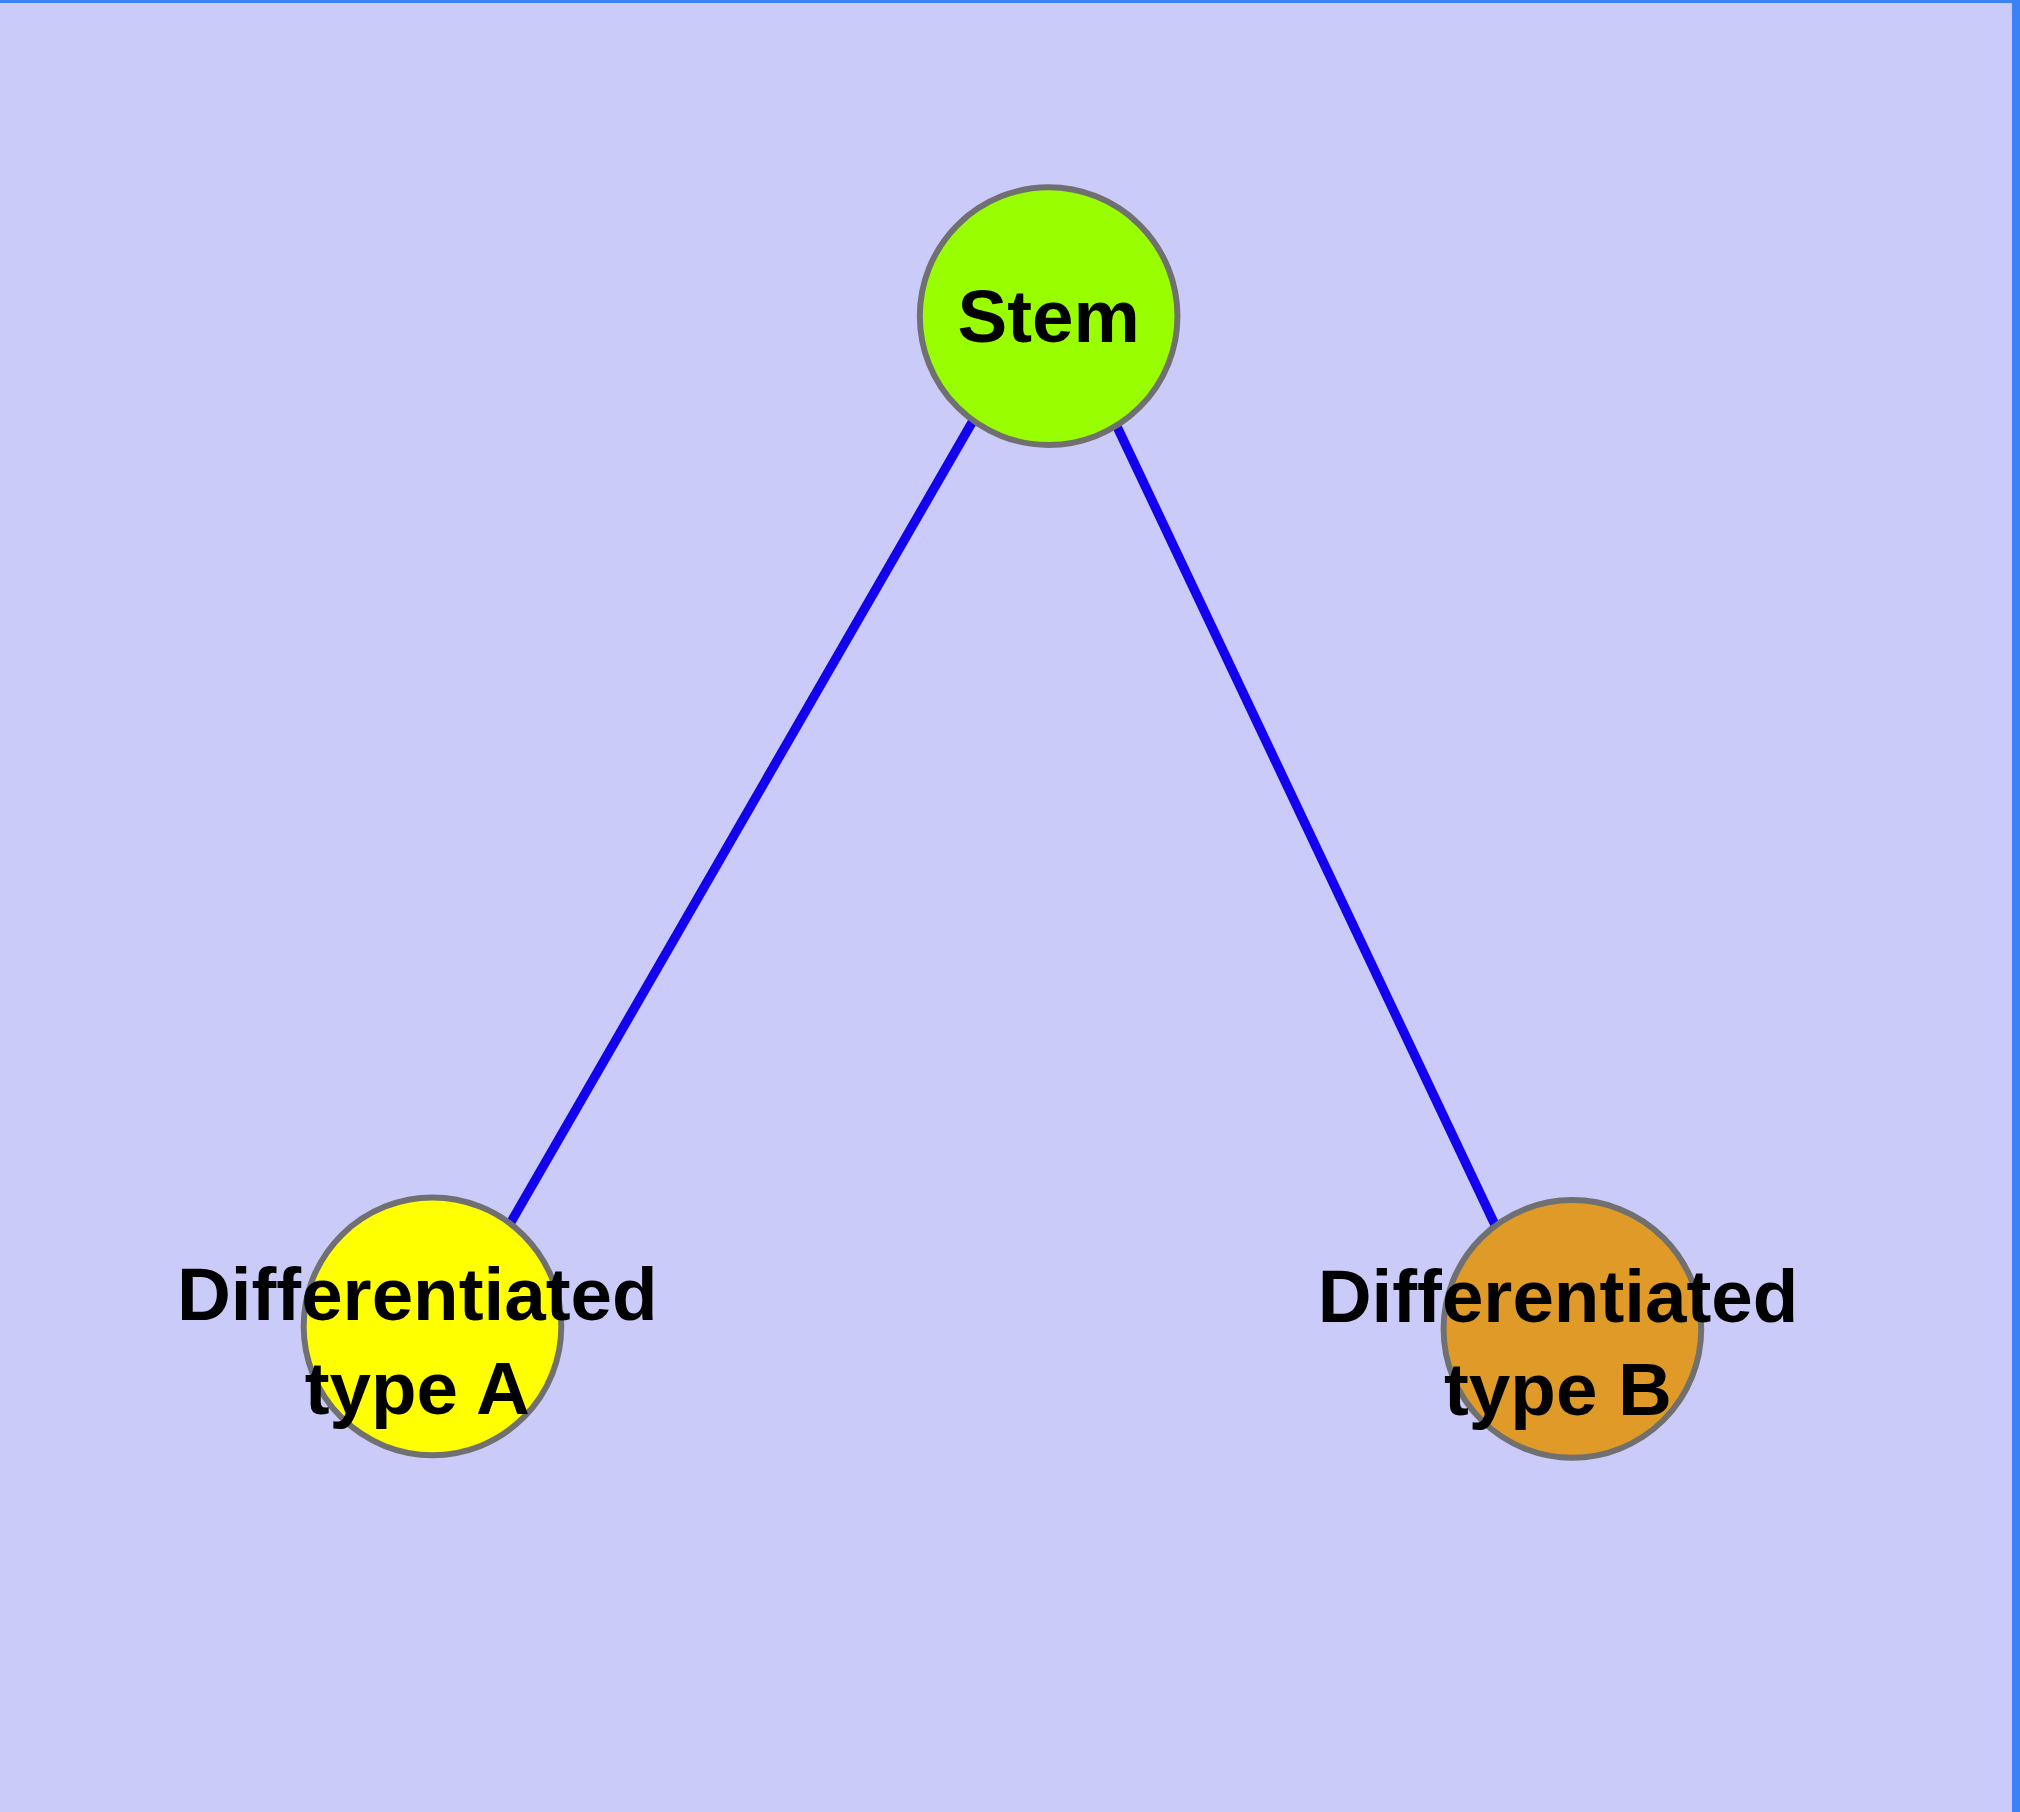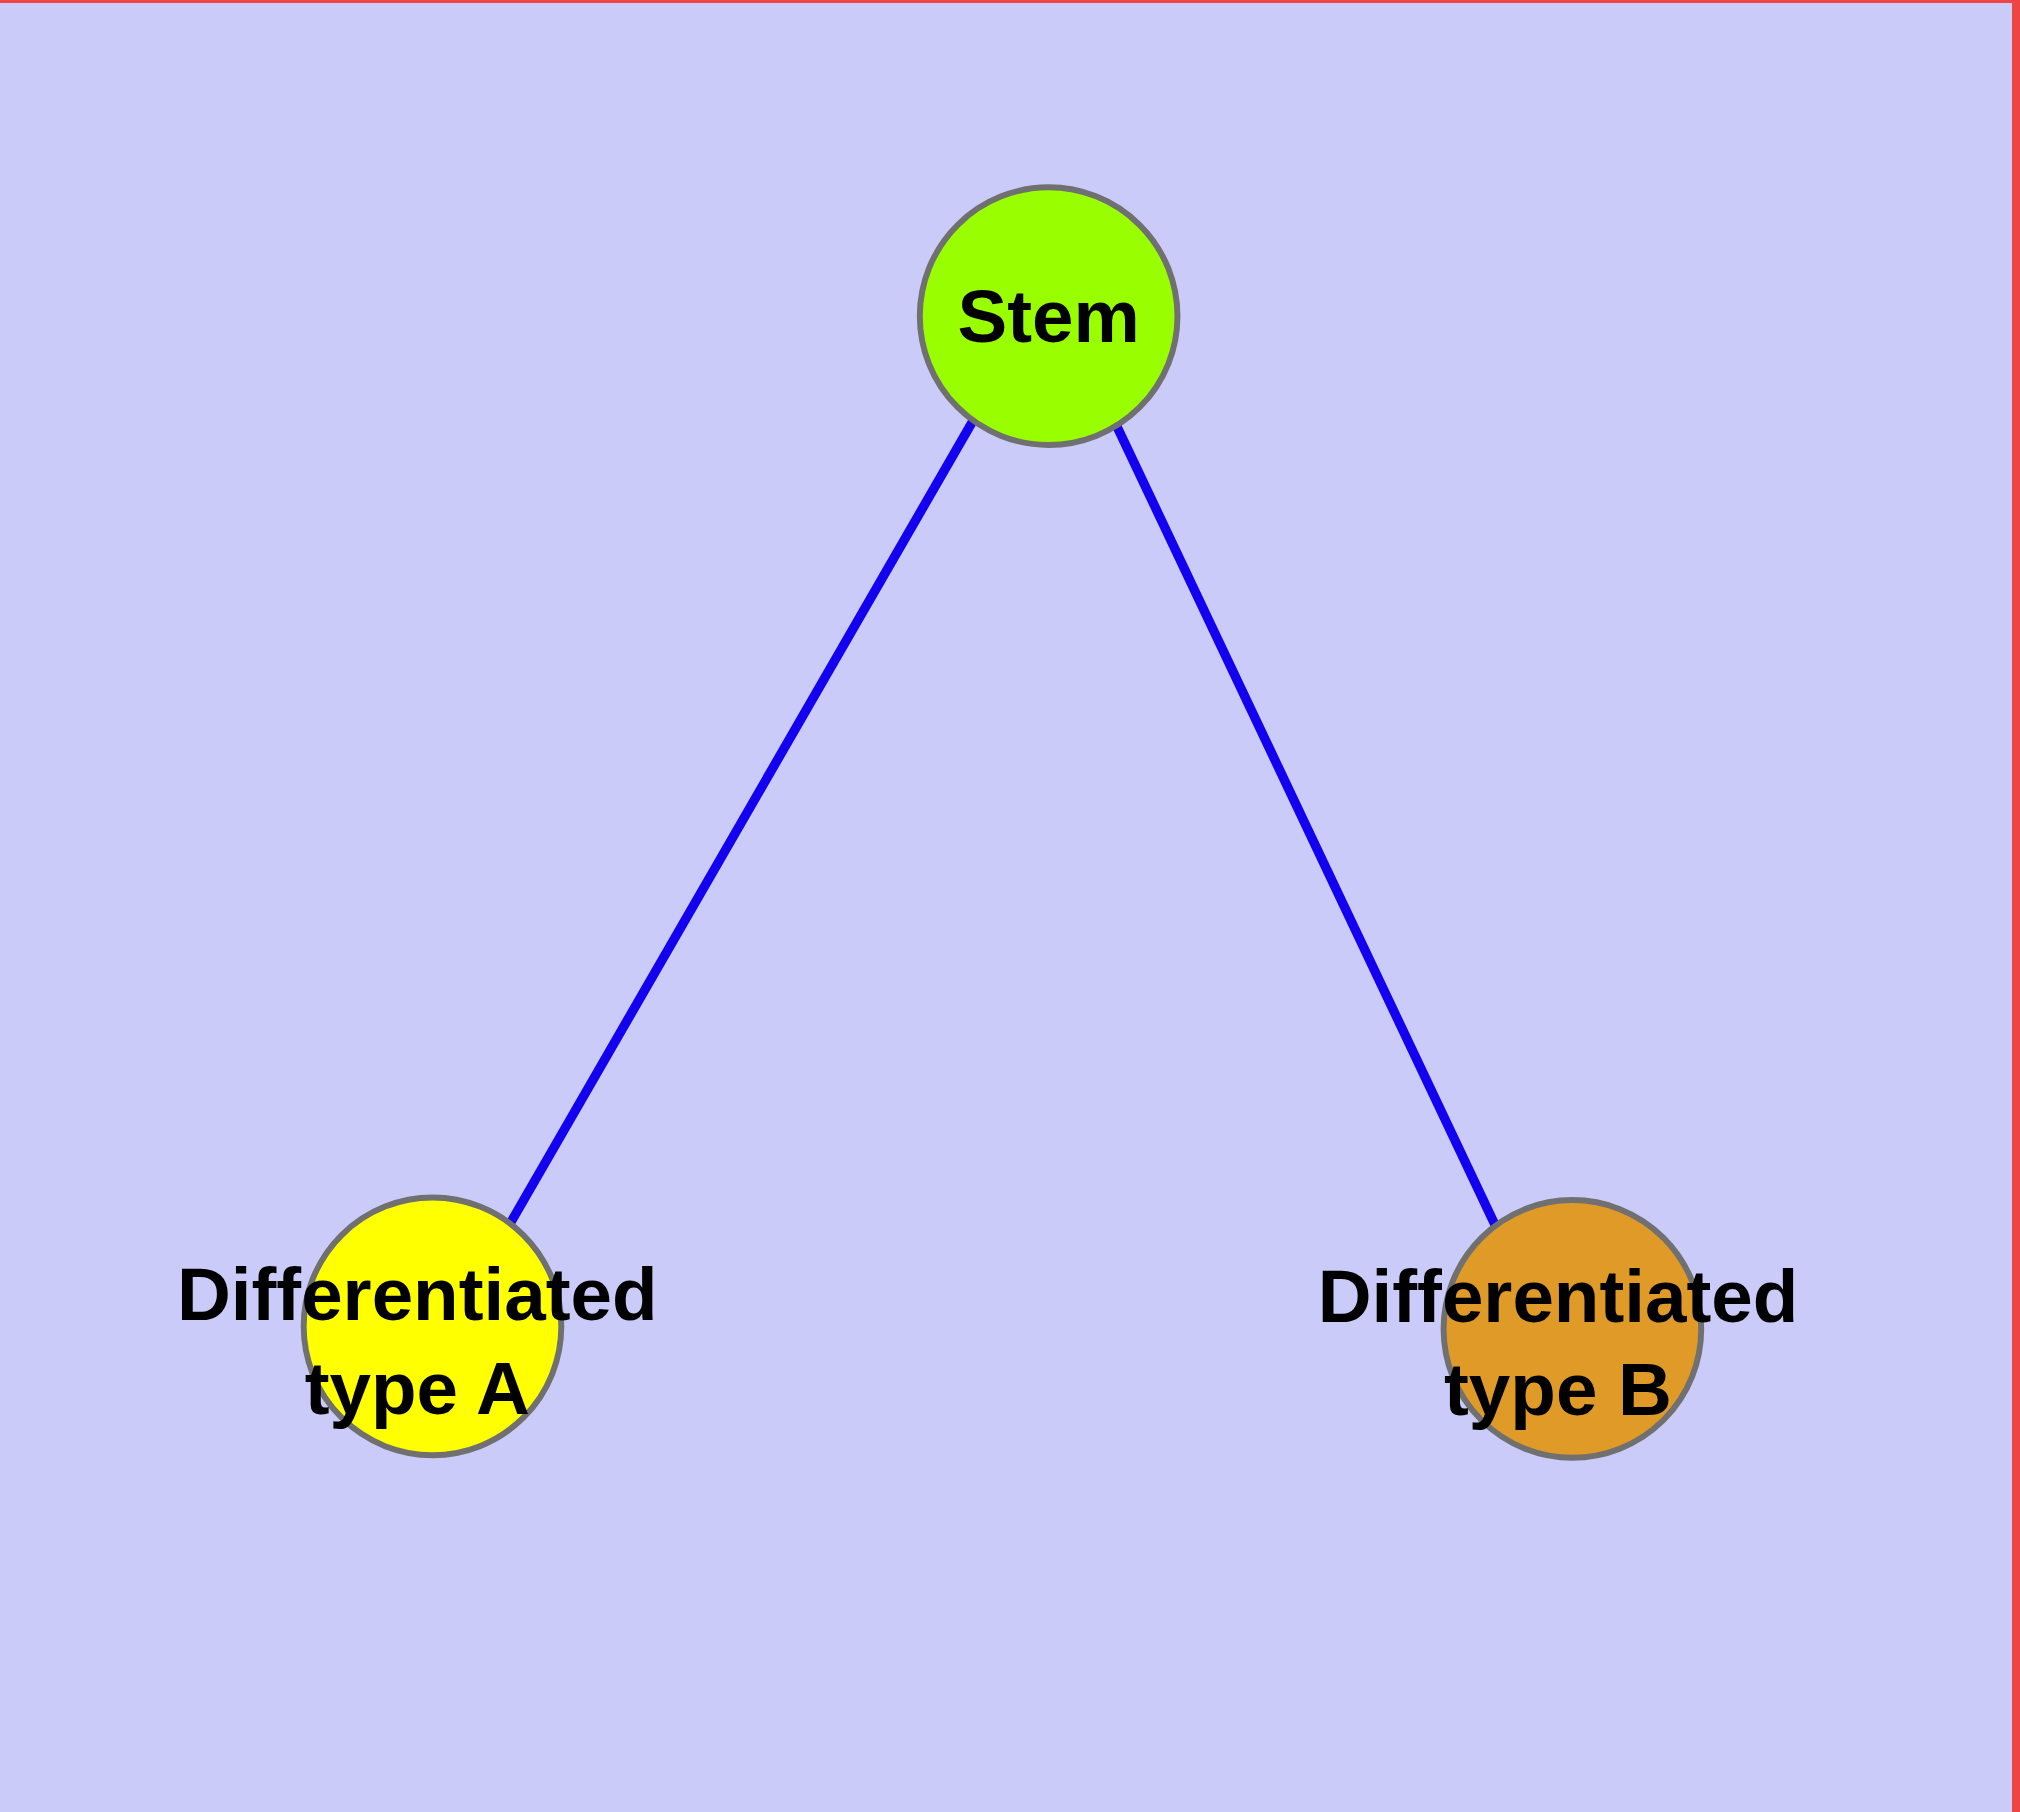--- a/index.html
+++ b/index.html
@@ -6,21 +6,21 @@
   html, body {
     margin: 0;
     padding: 0;
     background: #ffffff;
   }
   #canvas {
     position: relative;
     width: 2021px;
     height: 1812px;
     overflow: hidden;
-    background: #ef4444;
+    background: #3b82f6;
     font-family: "Liberation Sans", sans-serif;
   }
   #plot-bg {
     position: absolute;
     left: 0px;
     top: 2.5px;
     width: 2012px;
     height: 1810px;
     background: #cbcbfa;
   }

